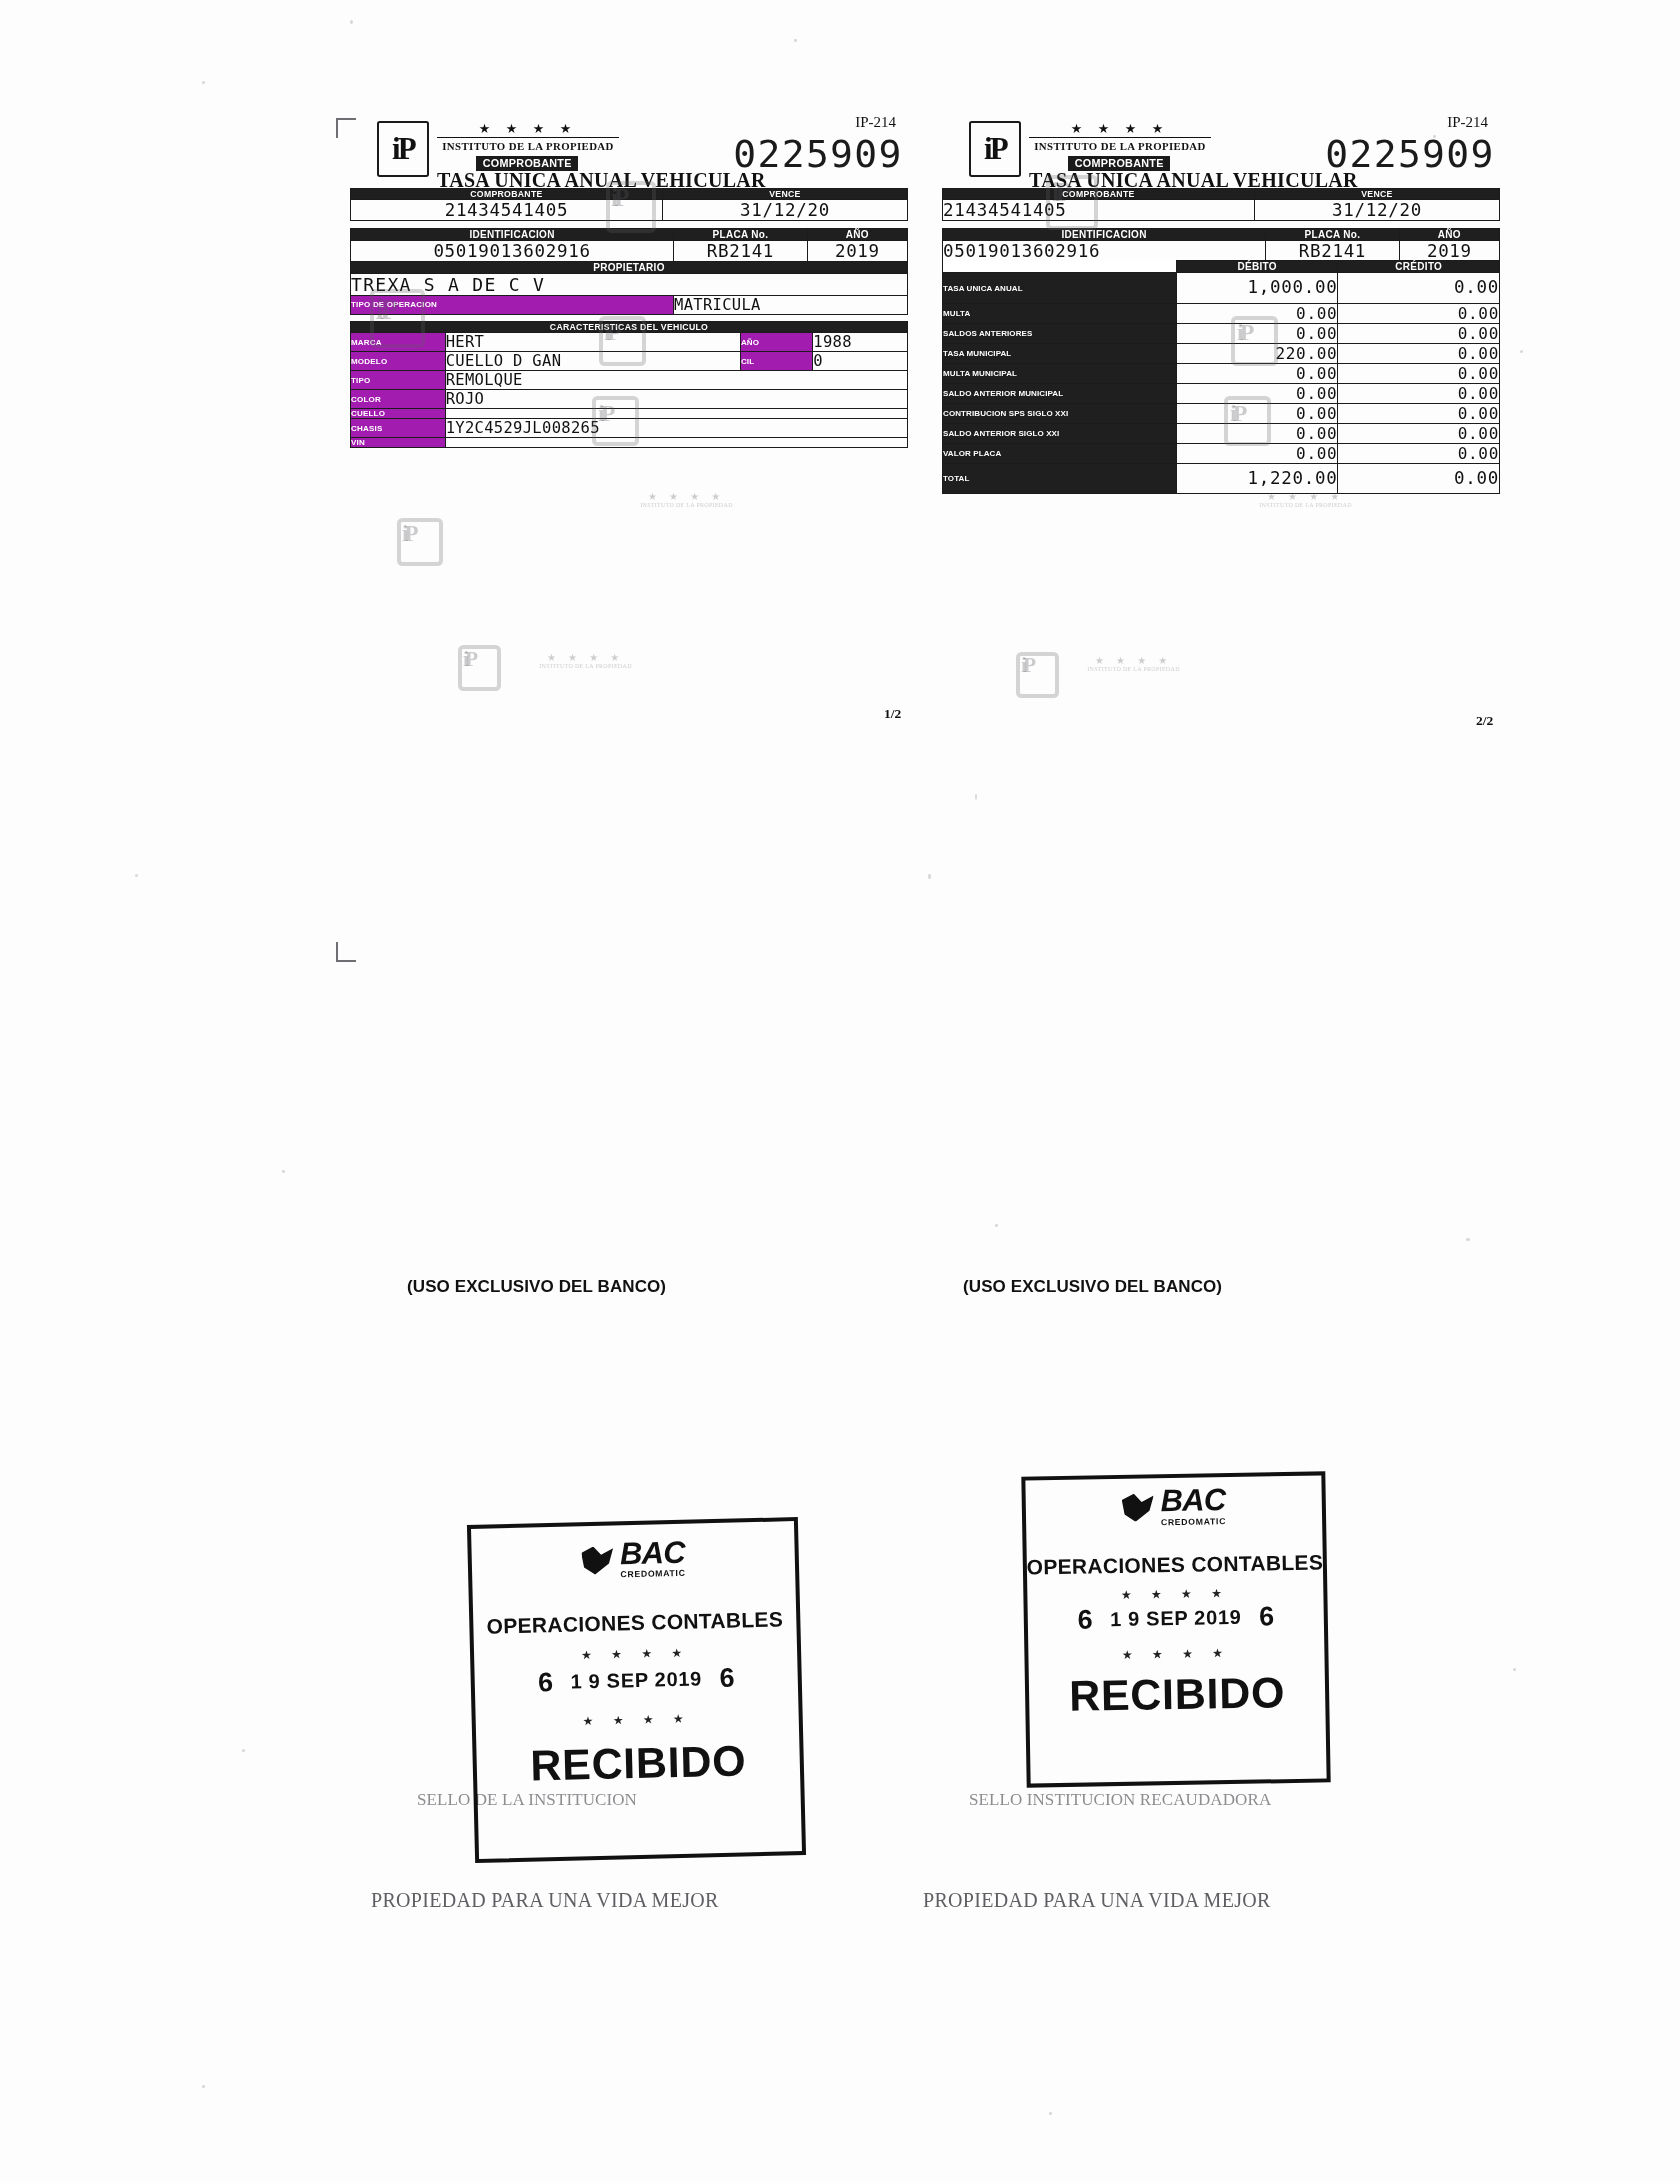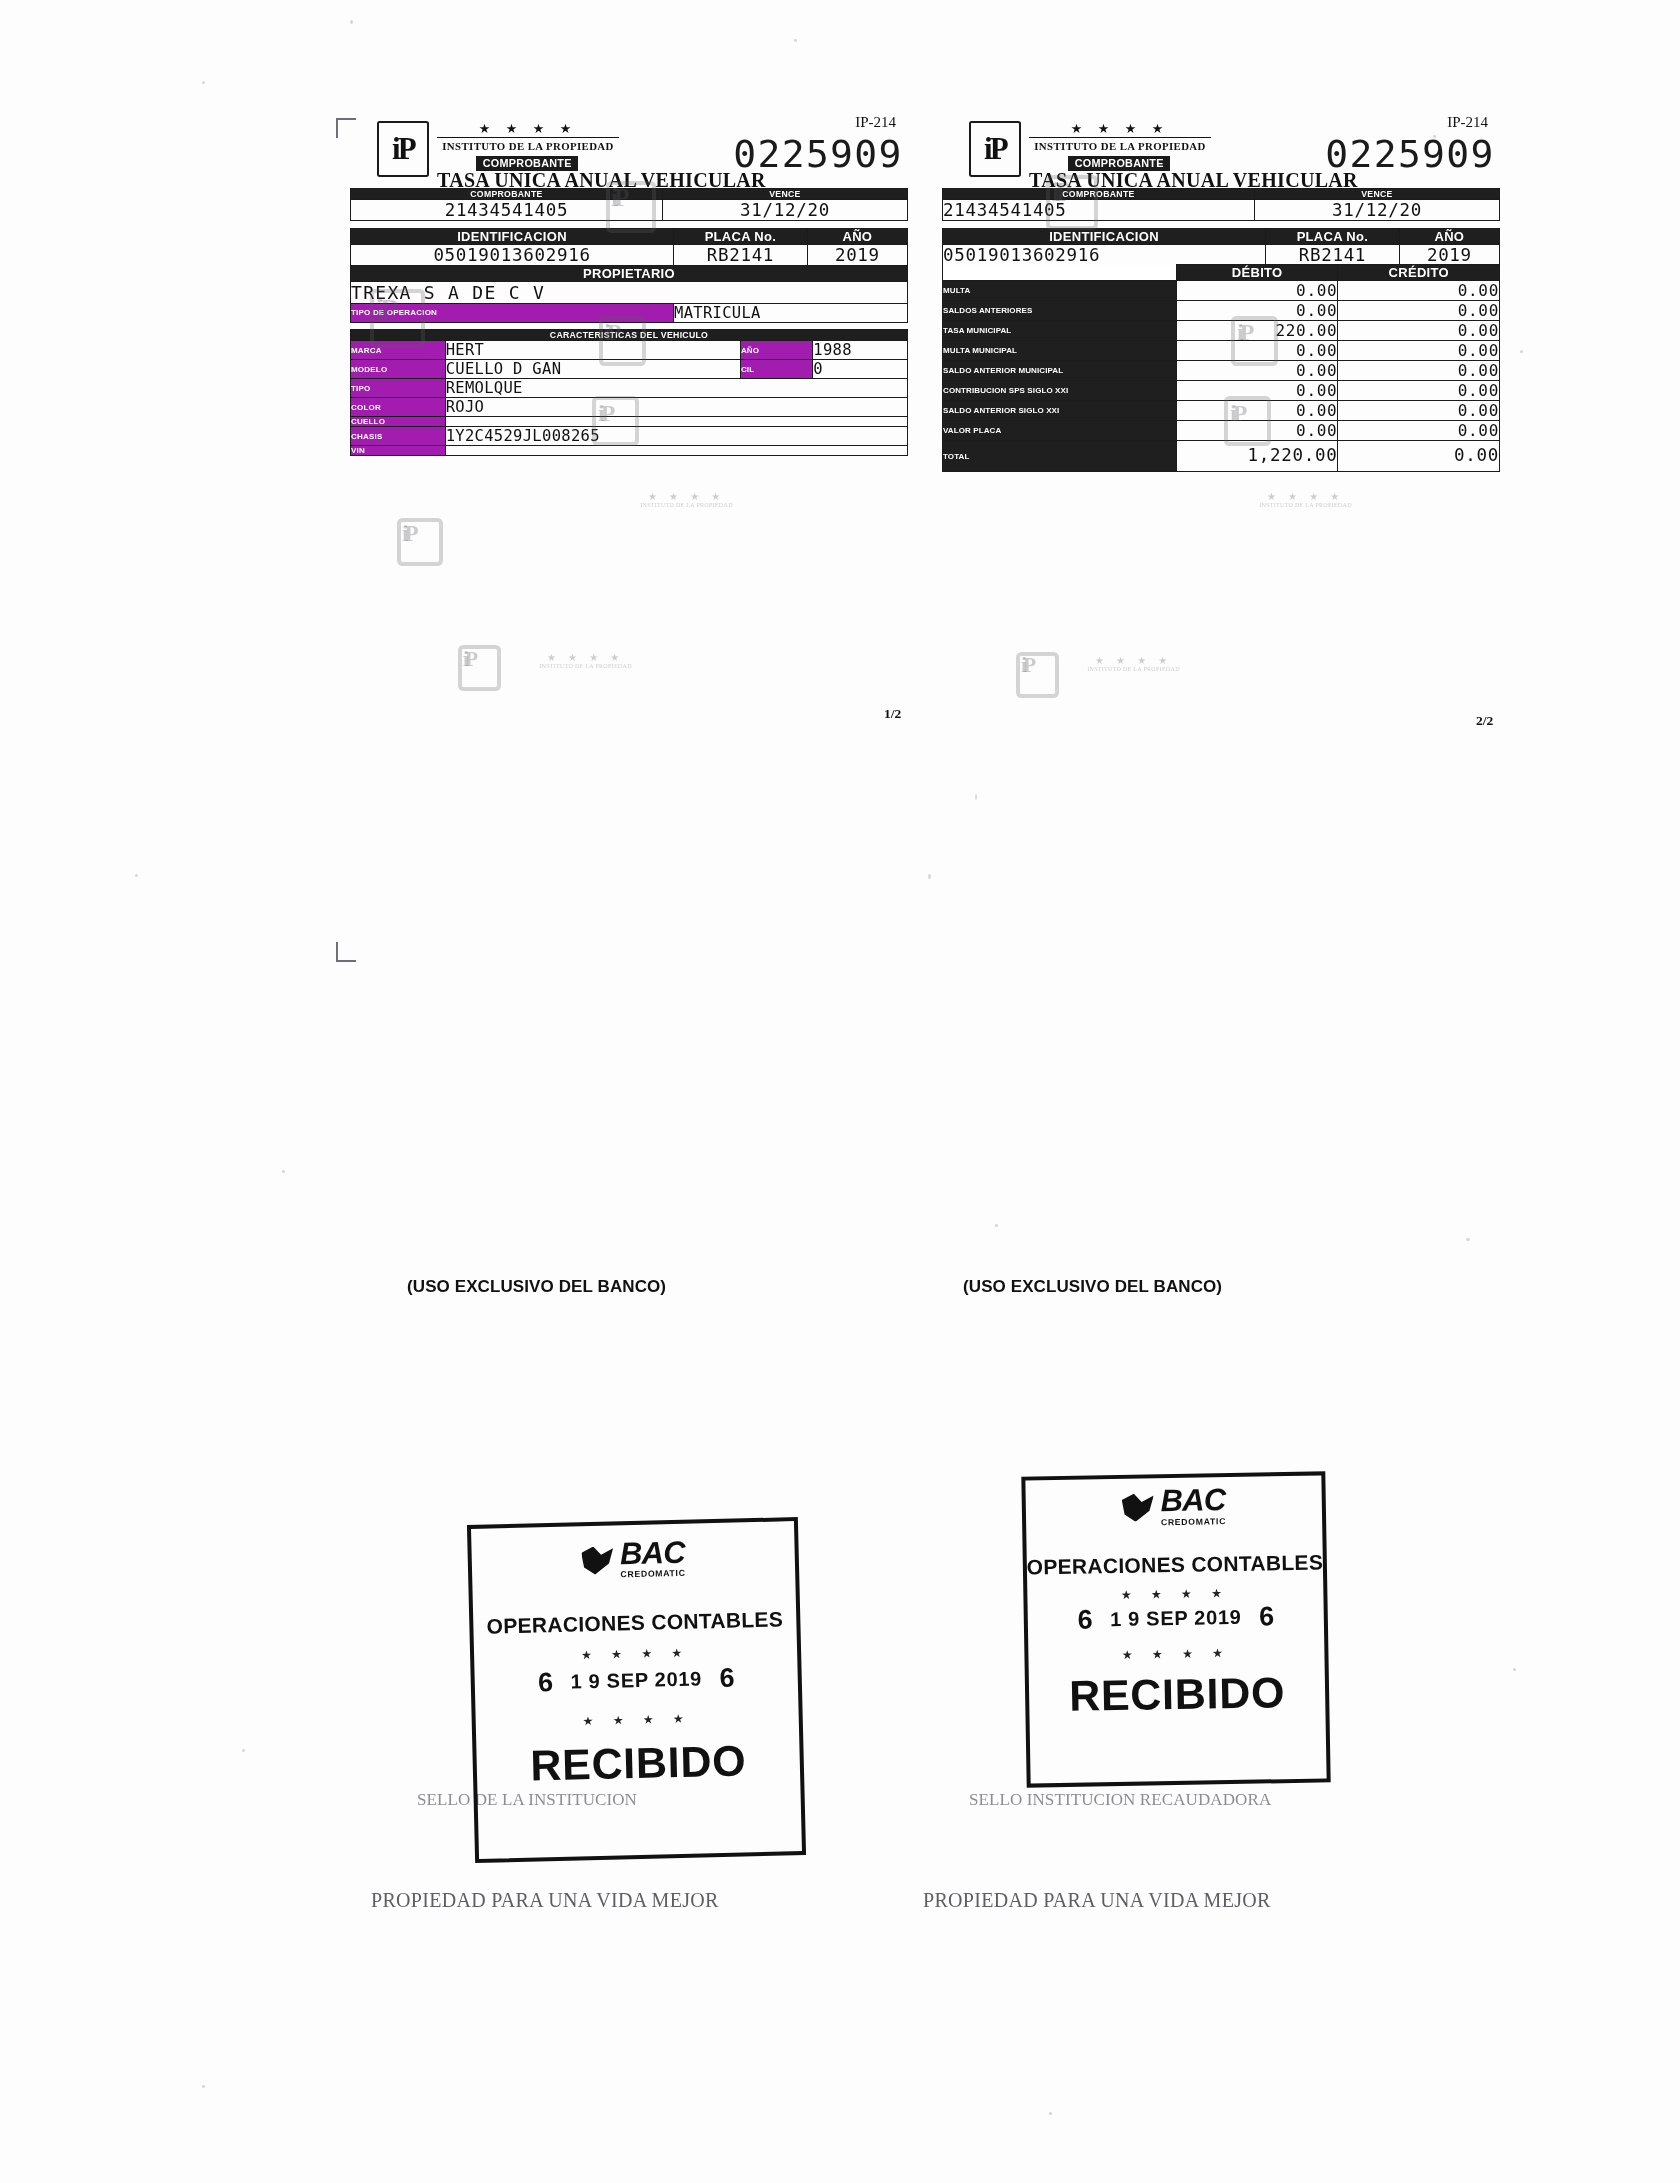--- a/index.html
+++ b/index.html
@@ -119,21 +119,21 @@
   }
   .hdr {
     background: #1f1f1f;
     color: #fff;
     font-size: 8.7px;
     font-weight: bold;
     text-align: center;
     letter-spacing: 0.3px;
     padding: 2px 0 1.3px;
   }
-  .hdr-sm { font-size: 13px; }
+  .hdr-sm { font-size: 10px; }
   .val {
     font-family: "DejaVu Sans Mono", monospace;
     font-size: 17.5px;
     text-align: center;
     padding: 2.7px 0 4px;
     letter-spacing: 0.7px;
   }
   .val-l { text-align: left; padding-left: 12px; }
   .spacer { height: 6.7px; }
 
@@ -536,20 +536,25 @@
       <colgroup>
           <col style="width:42%">
           <col style="width:29%">
           <col style="width:29%">
         </colgroup>
       <tbody>
           <tr>
         <td class="blankcell" style="border-top:none;"></td>
         <td class="hdr hdr-sm">DÉBITO</td>
         <td class="hdr hdr-sm">CRÉDITO</td>
+      </tr>
+      <tr>
+        <td class="amt-label">TASA UNICA ANUAL</td>
+        <td class="amt-val big">1,000.00</td>
+        <td class="amt-val big">0.00</td>
       </tr>
       <tr>
         <td class="amt-label">MULTA</td>
         <td class="amt-val">0.00</td>
         <td class="amt-val">0.00</td>
       </tr>
       <tr>
         <td class="amt-label">SALDOS ANTERIORES</td>
         <td class="amt-val">0.00</td>
         <td class="amt-val">0.00</td>

